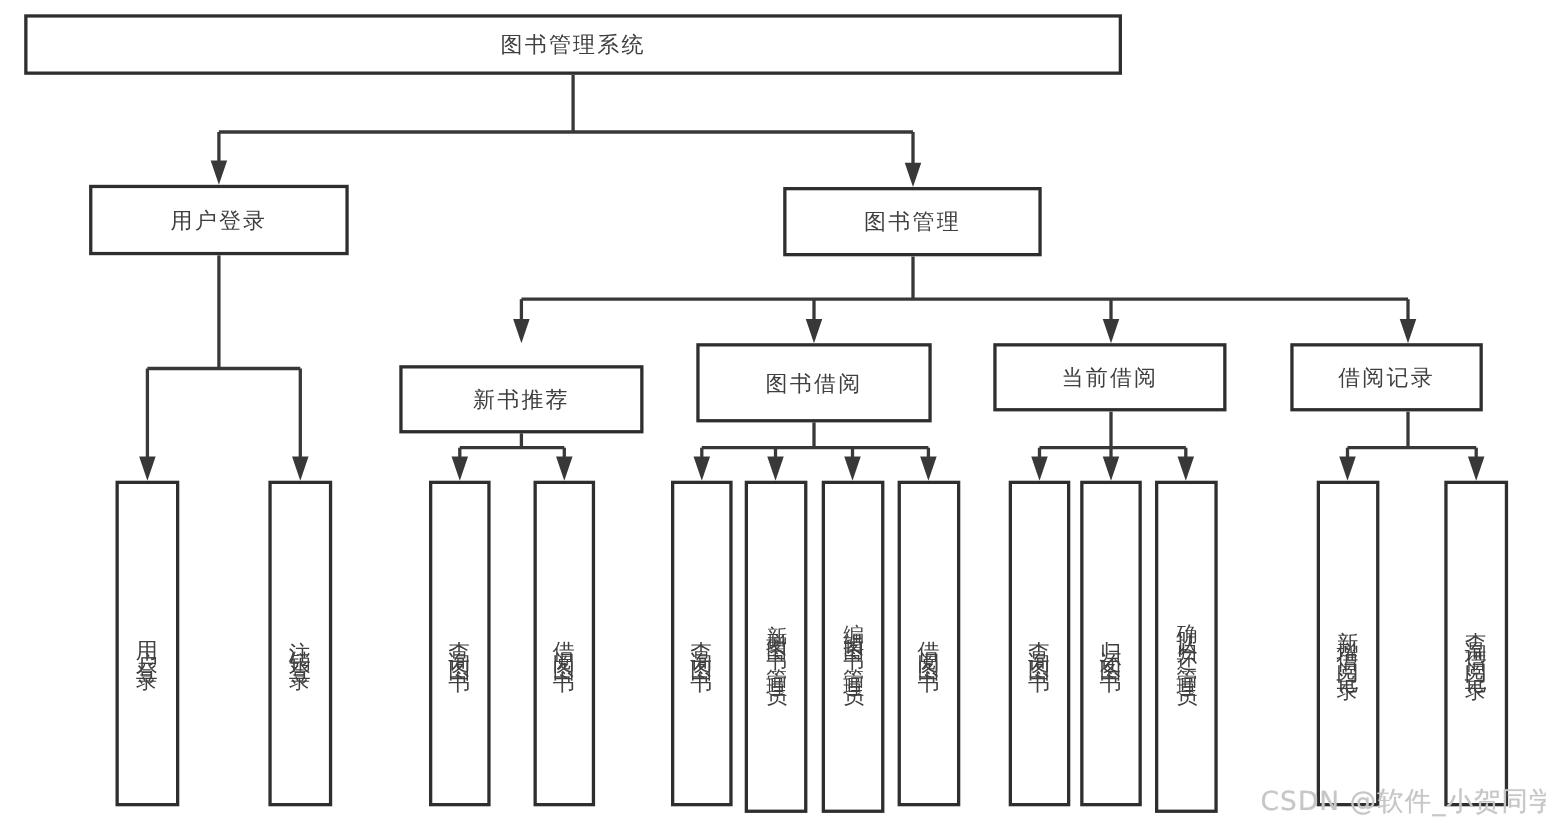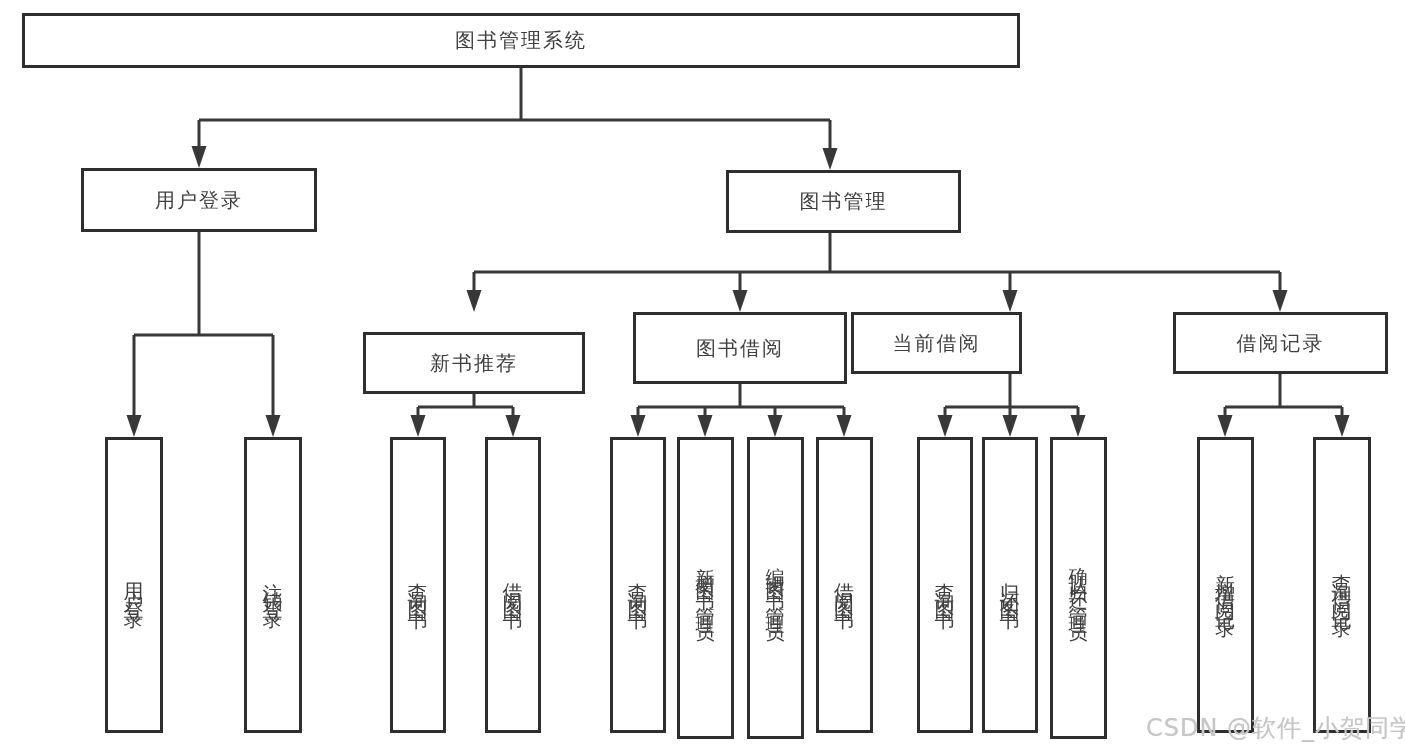--- a/index.html
+++ b/index.html
@@ -31,25 +31,25 @@
     text-orientation: mixed;
     letter-spacing: 9px;
     line-height: 1;
     font-size: 20px;
     white-space: normal;
   }
   .vnode.tight { letter-spacing: 8px; font-size: 19px; }
   
   #n-root   { left: 22px;   top: 13px;  width: 998px; height: 55px; }
   #n-login  { left: 81px;   top: 168px; width: 236px; height: 64px; }
-  #n-mgmt   { left: 712px;  top: 170px; width: 235px; height: 63px; margin-left: 14px; }
+  #n-mgmt   { left: 712px;  top: 170px; width: 235px; height: 63px; }
   #n-rec    { left: 363px;  top: 312px; width: 222px; height: 62px; margin-top: 20px; }
   #n-bor    { left: 633px;  top: 312px; width: 214px; height: 72px; }
-  #n-cur    { left: 851px;  top: 312px; width: 171px; height: 62px; }
-  #n-his    { left: 1173px; top: 312px; width: 215px; height: 62px; }
+  #n-cur    { left: 903px;  top: 312px; width: 212px; height: 62px; }
+  #n-his    { left: 1173px; top: 312px; width: 175px; height: 62px; }
   .leaf     { top: 437px; height: 296px; }
   .leaf.tall{ height: 302px; }
   #c-login1 { left: 105px;  width: 58px; }
   #c-logout { left: 244px;  width: 58px; }
   #c-rec-q  { left: 390px;  width: 56px; }
   #c-rec-b  { left: 485px;  width: 56px; }
   #c-bor-q  { left: 610px;  width: 56px; }
   #c-bor-a  { left: 677px;  width: 57px; }
   #c-bor-e  { left: 747px;  width: 57px; }
   #c-bor-b  { left: 816px;  width: 57px; }

